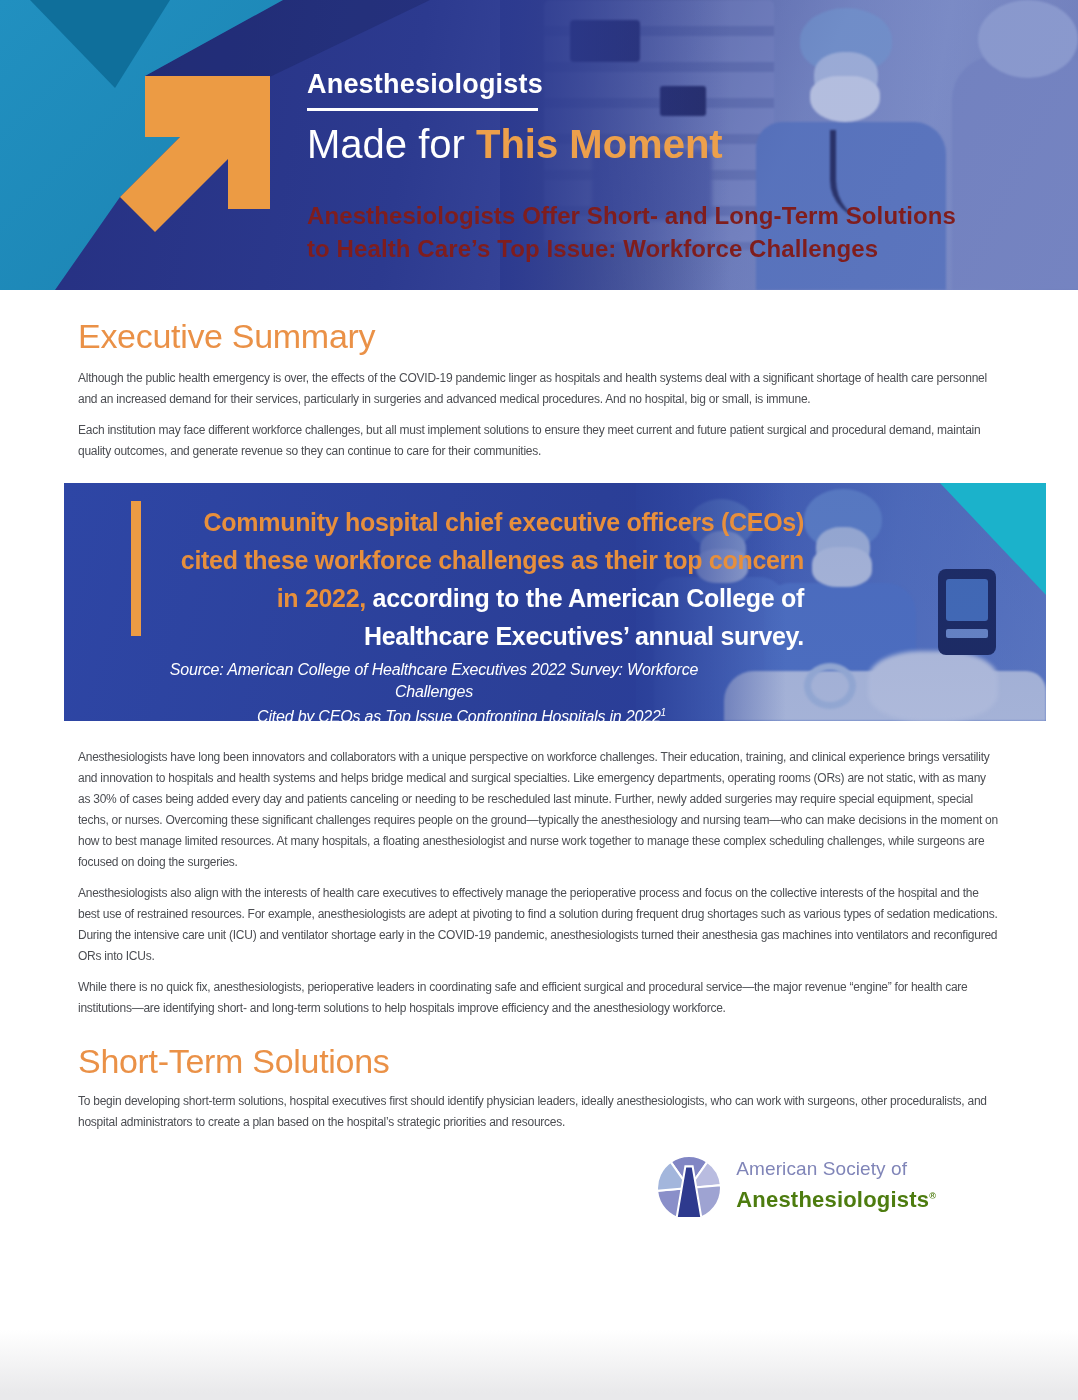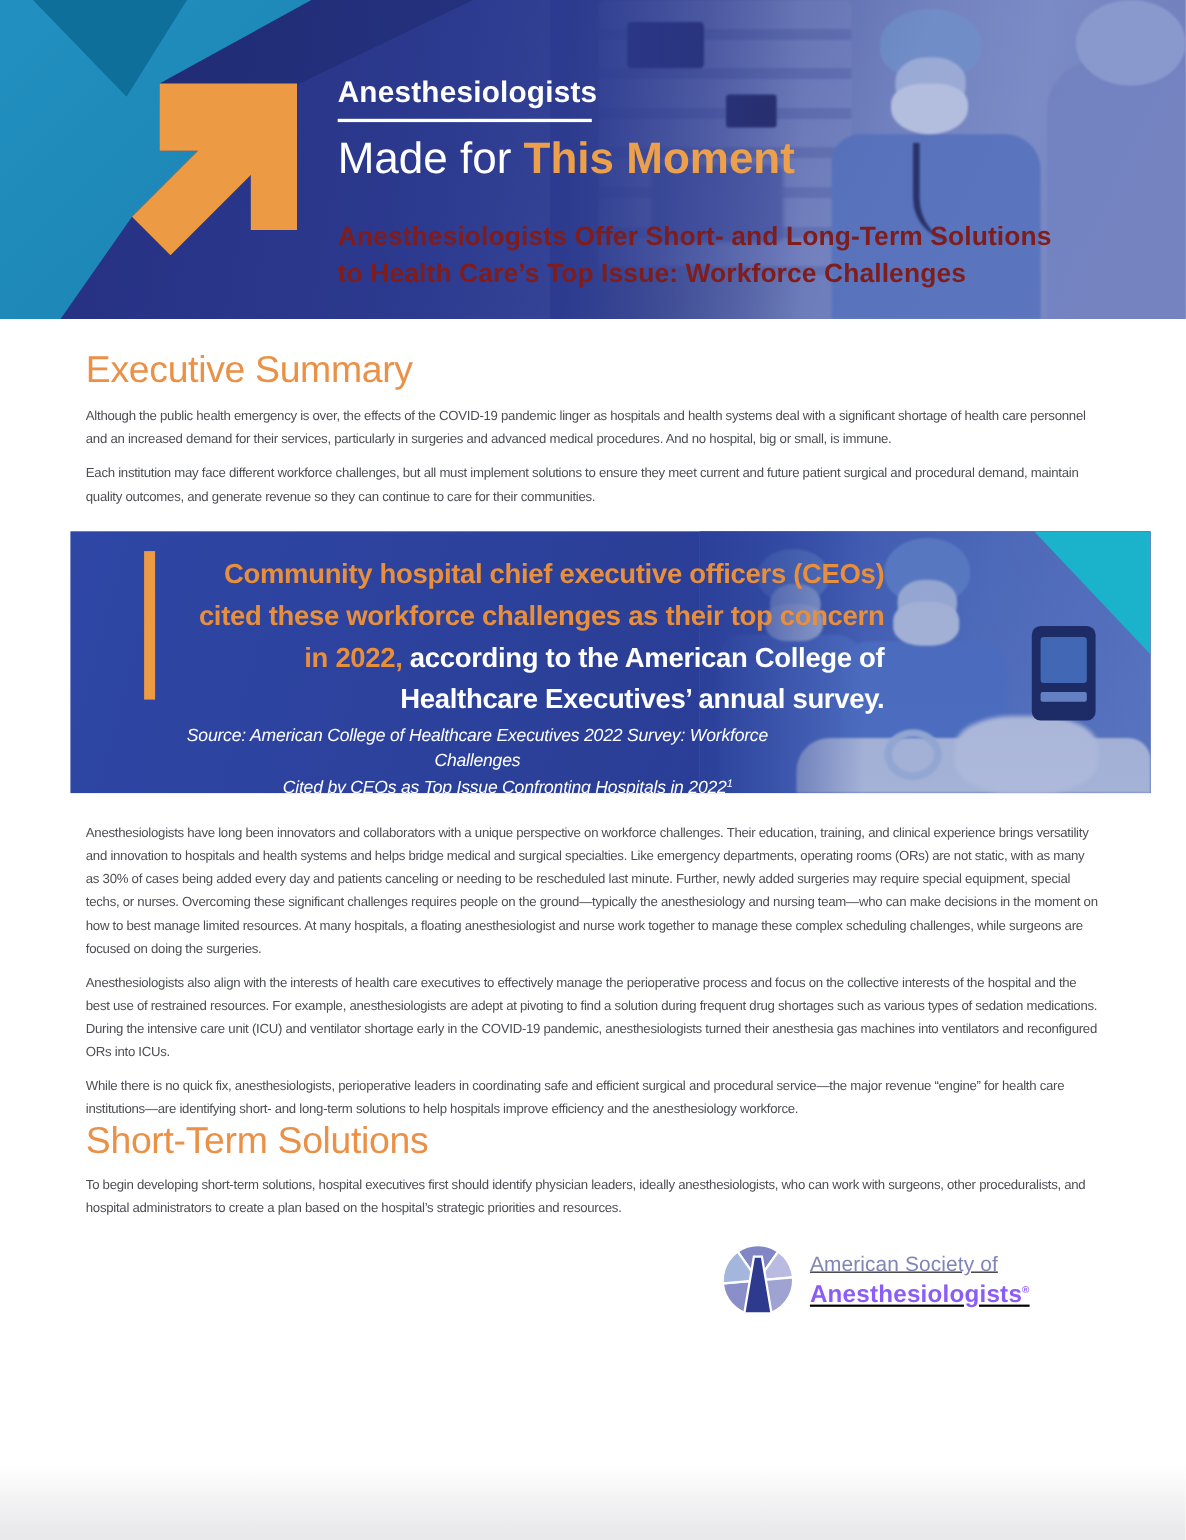--- a/index.html
+++ b/index.html
@@ -51,21 +51,21 @@
   .brand-title { color:#ffffff; font-size:27px; font-weight:700; line-height:28px; letter-spacing:0.2px; }
   .brand-underline { width:231px; height:3px; background:#ffffff; margin-top:10px; }
   .tagline { margin-top:18px; font-size:40px; line-height:30px; color:#ffffff; font-weight:400; }
   .tagline .hl { color:#EDA04B; font-weight:800; }
   .hdr-subtitle { margin-top:40px; color:#7f1d1d; font-size:24px; line-height:33px; font-weight:700; letter-spacing:0.1px; }
 
   
   .content { position:relative; padding:0 78px; }
   h1.sect { color:#EA9147; font-size:34px; line-height:36px; font-weight:400; letter-spacing:-0.3px; }
   h1.exec  { margin-top:28px; }
-  h1.short { }
+  h1.short { margin-top:24px; }
   p.body-p { color:#4C4E53; font-size:12px; line-height:21px; letter-spacing:-0.25px; margin-top:10px; }
   p.first { margin-top:14px; }
   p.p6 { margin-top:12px; }
 
   
   .callout { position:relative; margin:21px 0 0 -14px; width:982px; height:238px; overflow:hidden;
     background:linear-gradient(105deg,#2E46A5 0%,#2B3F97 52%,#27389B 100%); }
   .co-bar { position:absolute; left:67px; top:18px; width:10px; height:135px; background:#EC9B44; }
   .co-quote { position:absolute; left:92px; top:20px; width:648px;
     font-size:25px; line-height:38px; font-weight:700; letter-spacing:-0.3px;text-align:right; }
@@ -93,23 +93,23 @@
   .cp-screen { position:absolute; left:310px; top:96px; width:42px; height:42px; background:#4C7CC4; border-radius:3px; }
   .cp-btns   { position:absolute; left:310px; top:146px; width:42px; height:9px; background:#7FA0D8; border-radius:2px; }
   .cp-tint { position:absolute; inset:0; background:linear-gradient(rgba(43,63,150,0.36),rgba(43,63,150,0.30)); }
   .cp-fade { position:absolute; left:0; top:0; bottom:0; width:150px;
     background:linear-gradient(to right,#2B4099 0%,rgba(43,64,153,0) 100%); }
   .co-triangle { position:absolute; right:0; top:0; width:106px; height:112px; background:#1BB2CB;
     clip-path:polygon(0 0,100% 0,100% 100%); }
 
   
   .footer { position:relative; margin-top:22px; padding-right:64px;
-    display:flex; justify-content:flex-end; align-items:center; gap:14px;text-decoration:underline; }
+    display:flex; justify-content:flex-end; align-items:center; gap:14px; }
   .asa-text .org1 { color:#8085B8; font-size:19px; line-height:21px; letter-spacing:0.1px; }
-  .asa-text .org2 { color:#8b5cf6; font-size:22px; line-height:24px; font-weight:700; letter-spacing:0.2px; }
+  .asa-text .org2 { color:#4d7c0f; font-size:22px; line-height:35px; font-weight:700; letter-spacing:0.2px; }
   .asa-text .reg { font-size:9px; vertical-align:super; }
   .bottom-band { position:absolute; left:0; right:0; bottom:0; height:70px;
     background:linear-gradient(to bottom,rgba(233,233,235,0) 0%,#E9E9EB 90%); }
 </style>
 </head>
 <body>
 
 <div class="page">
 
   <div class="header">

